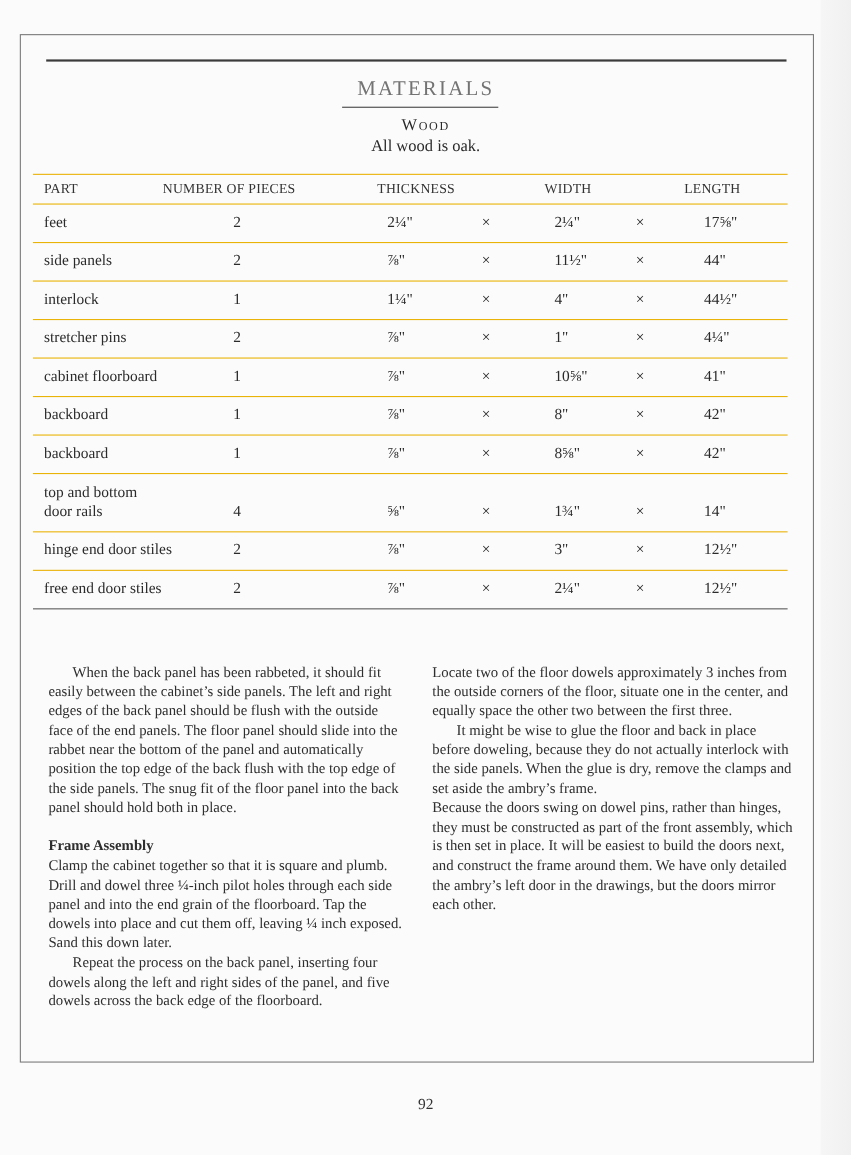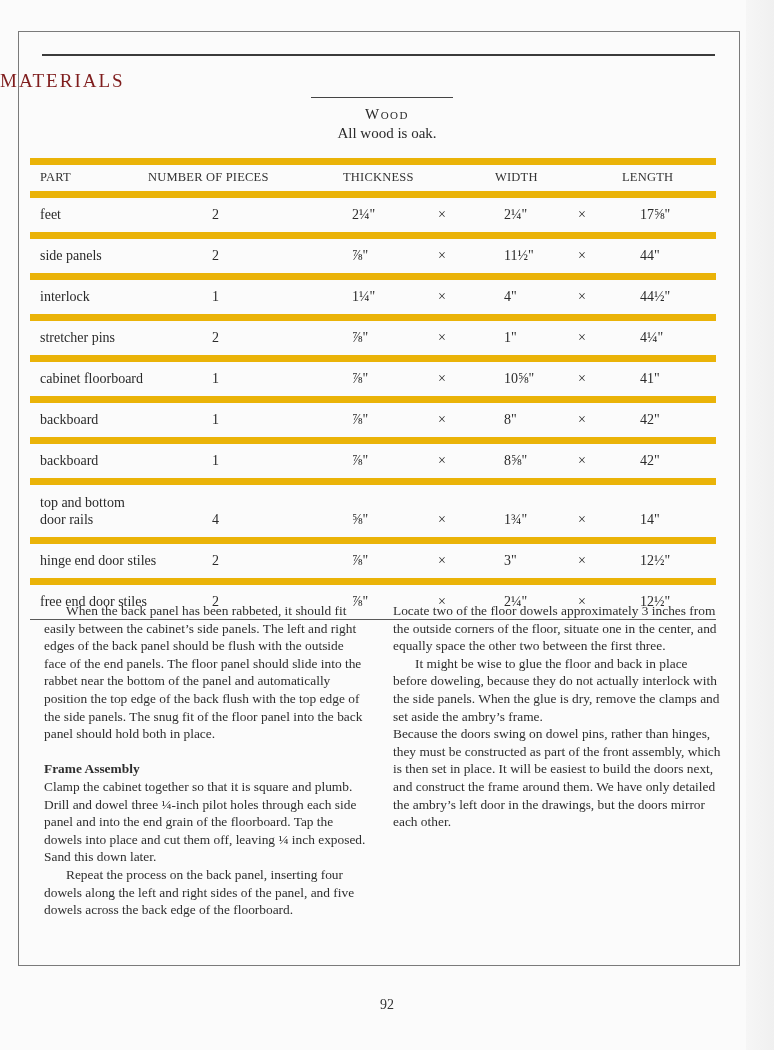--- a/index.html
+++ b/index.html
@@ -5,29 +5,29 @@
   html, body { margin:0; padding:0; }
   body {
     width:774px; height:1050px; background:#fbfbfb; position:relative; overflow:hidden;
     font-family:"Liberation Serif","DejaVu Serif",serif; color:#2a2a2a;
   }
   .right-edge { position:absolute; top:0; right:0; width:28px; height:1050px;
     background:linear-gradient(to right,#f6f6f6,#f0f0f0); }
   .frame { position:absolute; left:18px; top:31px; width:722px; height:935px;
     border:1px solid #7a7a7a; box-sizing:border-box; }
   .rule-top { position:absolute; left:42px; top:54px; width:673px; height:2px; background:#3b3b3b; }
-  .title { position:absolute; left:0; width:774px; top:70px; text-align:left;
-    font-size:19px; letter-spacing:2px; color:#7f1d1d; }
+  .title { position:absolute; left:0; width:774px; top:70px; text-align:center;
+    font-size:19px; letter-spacing:2px; color:#737373; }
   .title-rule { position:absolute; left:311px; top:97px; width:142px; height:1px; background:#444; }
   .subtitle { position:absolute; left:0; width:774px; top:106px; text-align:center;
     font-size:15px; font-variant:small-caps; letter-spacing:1.5px; }
   .subnote { position:absolute; left:0; width:774px; top:125px; text-align:center; font-size:15px; }
 
   .table { position:absolute; left:30px; top:158px; width:686px; }
-  .row { position:relative; border-top:7px solid #eab308; height:34px; font-size:14px; }
+  .row { position:relative; border-top:1px solid #eab308; height:34px; font-size:14px; }
   .row:last-child { border-bottom:1px solid #5a5a5a; }
   .row.header { height:26px; font-size:12.5px; letter-spacing:0.2px; color:#333; }
   .row.tall { height:52px; }
   .cell { position:absolute; bottom:9px; white-space:nowrap; }
   .row.header .cell { bottom:6px; }
   .c-part { left:10px; line-height:17px; }
   .c-num { left:182px; }
   .c-thk { left:322px; }
   .c-x1 { left:408px; }
   .c-wid { left:474px; }

